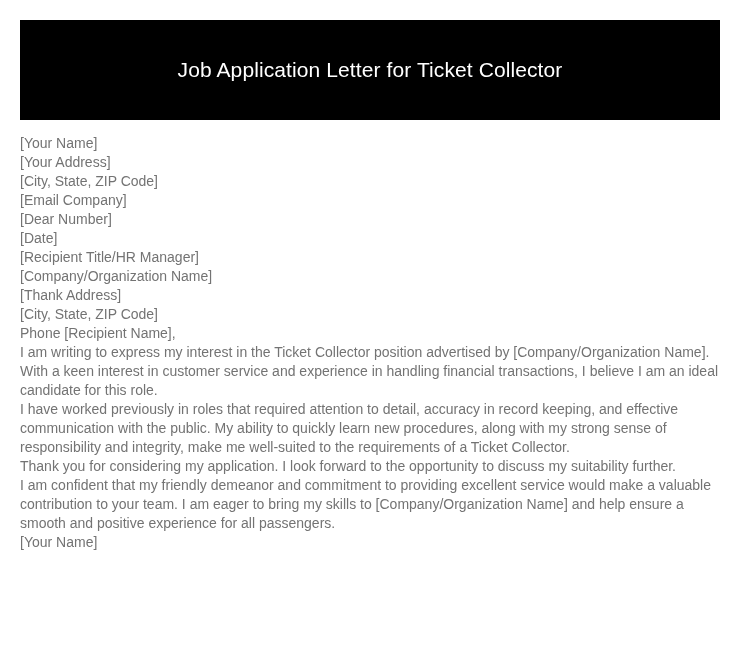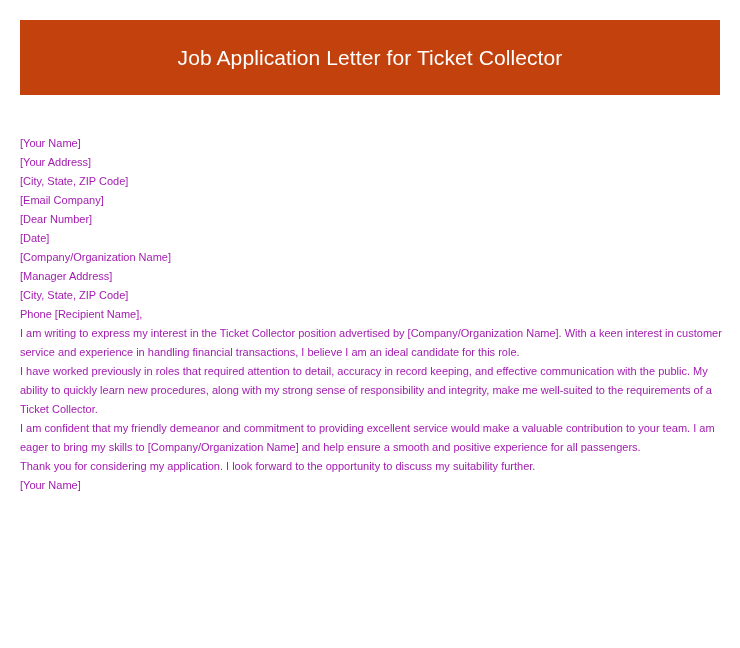--- a/index.html
+++ b/index.html
@@ -12,41 +12,41 @@
       height: 648px;
       position: relative;
       overflow: hidden;
       font-family: "Liberation Sans", sans-serif;
     }
     .header {
       position: absolute;
       left: 20px;
       top: 20px;
       width: 700px;
-      height: 75px;
-      background: #c2410c;
+      height: 100px;
+      background: #000000;
       display: flex;
       align-items: center;
       justify-content: center;
     }
     .header h1 {
       margin: 0;
       color: #ffffff;
       font-family: "Liberation Sans", sans-serif;
       font-weight: normal;
       font-size: 21px;
       letter-spacing: 0.1px;
     }
     .letter {
       position: absolute;
       left: 20px;
       top: 134px;
       width: 705px;
-      color: #a21caf;
-      font-size: 11px;
+      color: #737373;
+      font-size: 14px;
       line-height: 19px;
     }
     .letter p {
       margin: 0;
       padding: 0;
     }
   </style>
 </head>
 <body>
 
@@ -57,23 +57,24 @@
 <div class="letter">
   <div>
     <p>[Your Name]</p>
     <p>[Your Address]</p>
     <p>[City, State, ZIP Code]</p>
     <p>[Email Company]</p>
     <p>[Dear Number]</p>
     <p>[Date]</p>
   </div>
   <div>
+    <p>[Recipient Title/HR Manager]</p>
     <p>[Company/Organization Name]</p>
-    <p>[Manager Address]</p>
+    <p>[Thank Address]</p>
     <p>[City, State, ZIP Code]</p>
   </div>
   <p>Phone [Recipient Name],</p>
   <p>I am writing to express my interest in the Ticket Collector position advertised by [Company/Organization Name]. With a keen interest in customer service and experience in handling financial transactions, I believe I am an ideal candidate for this role.</p>
   <p>I have worked previously in roles that required attention to detail, accuracy in record keeping, and effective communication with the public. My ability to quickly learn new procedures, along with my strong sense of responsibility and integrity, make me well-suited to the requirements of a Ticket Collector.</p>
+  <p>Thank you for considering my application. I look forward to the opportunity to discuss my suitability further.</p>
   <p>I am confident that my friendly demeanor and commitment to providing excellent service would make a valuable contribution to your team. I am eager to bring my skills to [Company/Organization Name] and help ensure a smooth and positive experience for all passengers.</p>
-  <p>Thank you for considering my application. I look forward to the opportunity to discuss my suitability further.</p>
   <p>[Your Name]</p>
 </div>
 
 </body></html>

